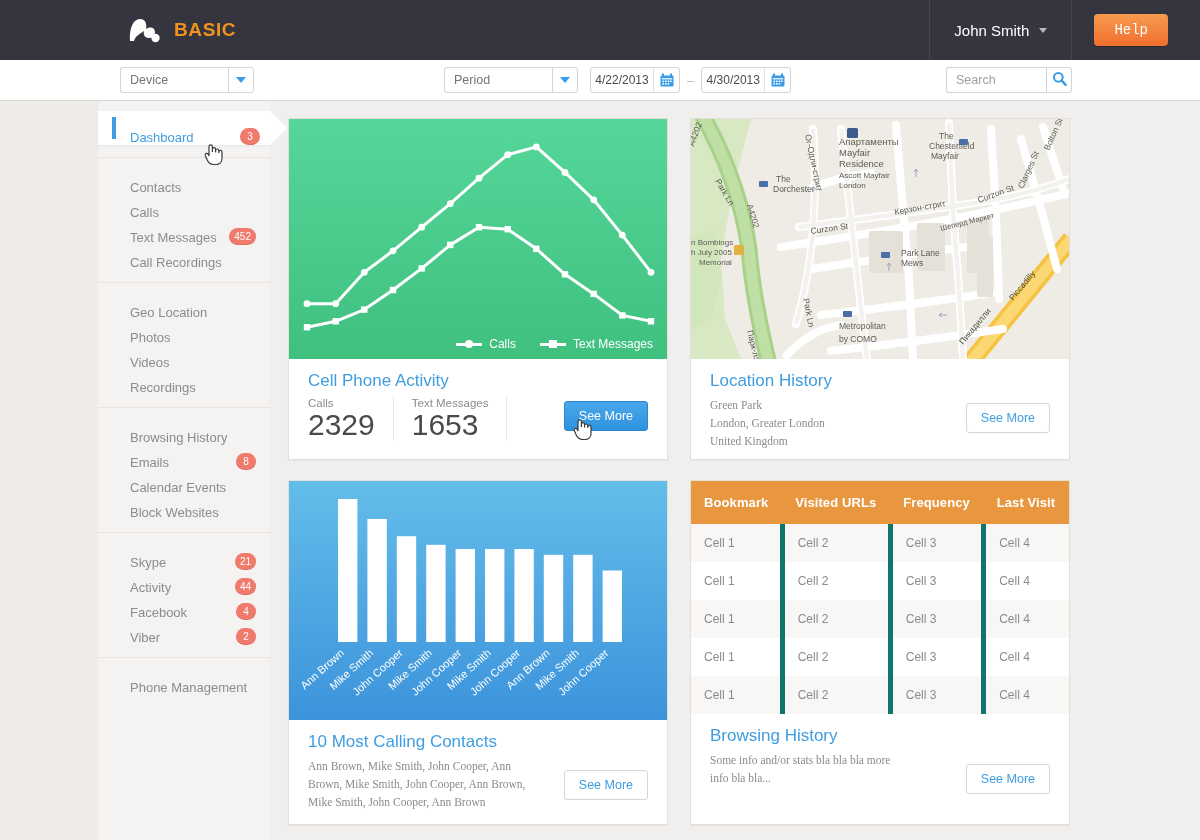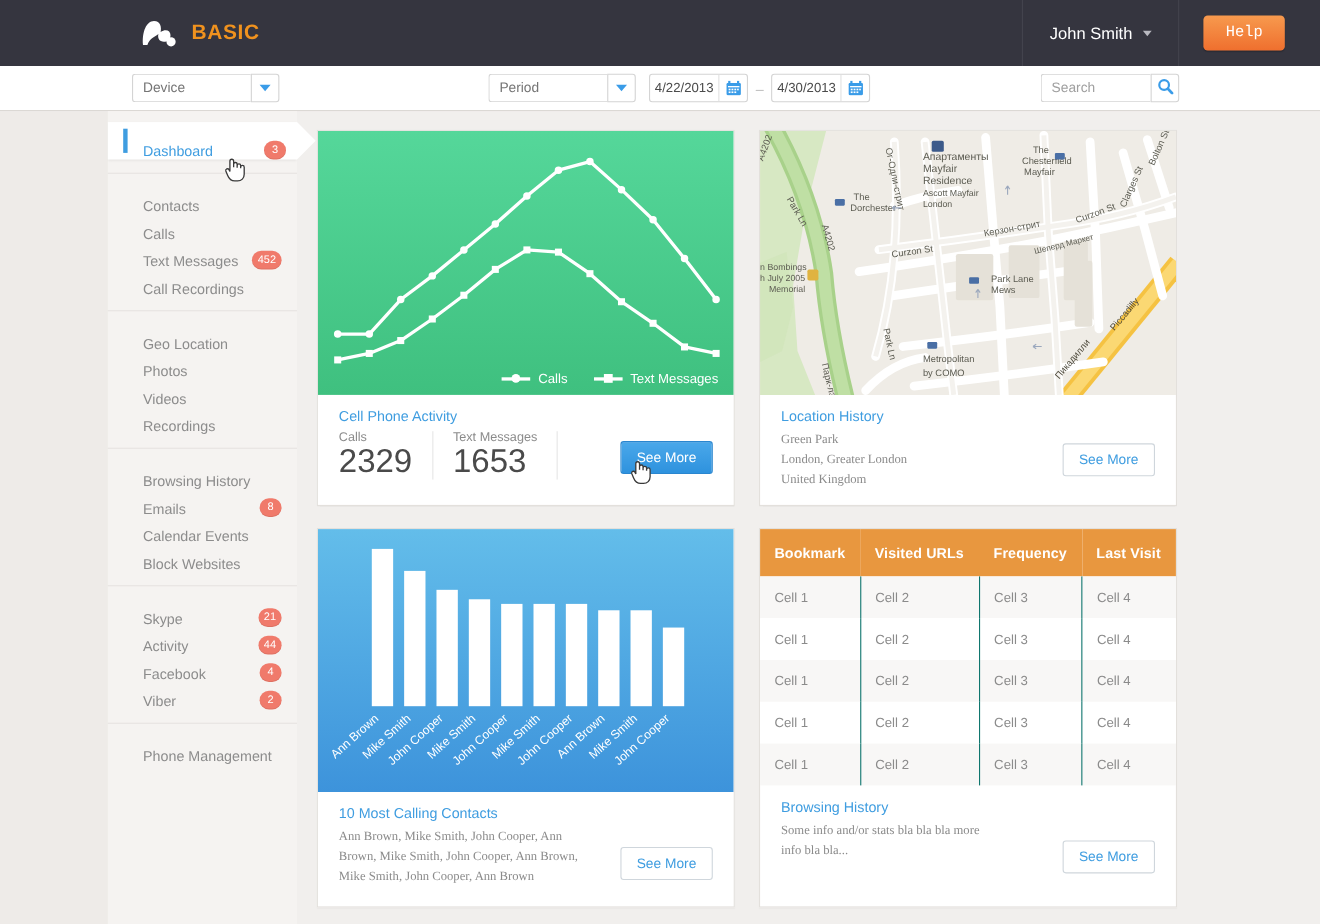--- a/index.html
+++ b/index.html
@@ -135,21 +135,21 @@
     gap: 20px 22px;
   }
   .card {
     width: 380px; background: #fff; border: 1px solid #e3e0dc;
     display: flex; flex-direction: column;
     box-shadow: 0 1px 1px rgba(0,0,0,.03);
   }
   .card-viz { height: 240px; position: relative; overflow: hidden; }
   .card-body { padding: 12px 19px 14px; position: relative; }
   .card-title {
-    font-size: 13px; color: #3f9de0; font-weight: normal; margin-bottom: 6px;
+    font-size: 17px; color: #3f9de0; font-weight: normal; margin-bottom: 6px;
   }
   .card-sub { font-size: 11.5px; color: #8b8b8b; line-height: 1.55; font-family: Liberation Serif, serif; }
   .btn-primary {
     background: linear-gradient(#4aa8ea, #2e92de); color: #fff;
     border: 1px solid #2a86cf; border-radius: 3px;
     font-size: 12.5px; font-family: inherit; padding: 7px 14px; cursor: pointer;
   }
   .btn-ghost {
     background: #fff; color: #3f9de0; border: 1px solid #cfd6dc;
     border-radius: 3px; font-size: 12.5px; font-family: inherit;
@@ -188,21 +188,21 @@
   }
 
   
   .tbl { width: 100%; border-collapse: collapse; }
   .tbl thead th {
     background: #e8973f; color: #fff; font-size: 13px; font-weight: bold;
     text-align: left; padding: 14px 13px; letter-spacing: .1px;
   }
   .tbl tbody td {
     font-size: 12px; color: #8b8b8b; padding: 12px 13px;
-    border-right: 1px solid #0f766e;
+    border-right: 5px solid #0f766e;
   }
   .tbl tbody td:last-child { border-right: none; }
   .tbl tbody tr:nth-child(odd) { background: #f8f7f6; }
   .tbl tbody tr:nth-child(even) { background: #fff; }
 
   
   .map { width: 100%; height: 100%; position: relative; background: #efece6; }
   .map svg { display: block; }
 </style>
 </head>

